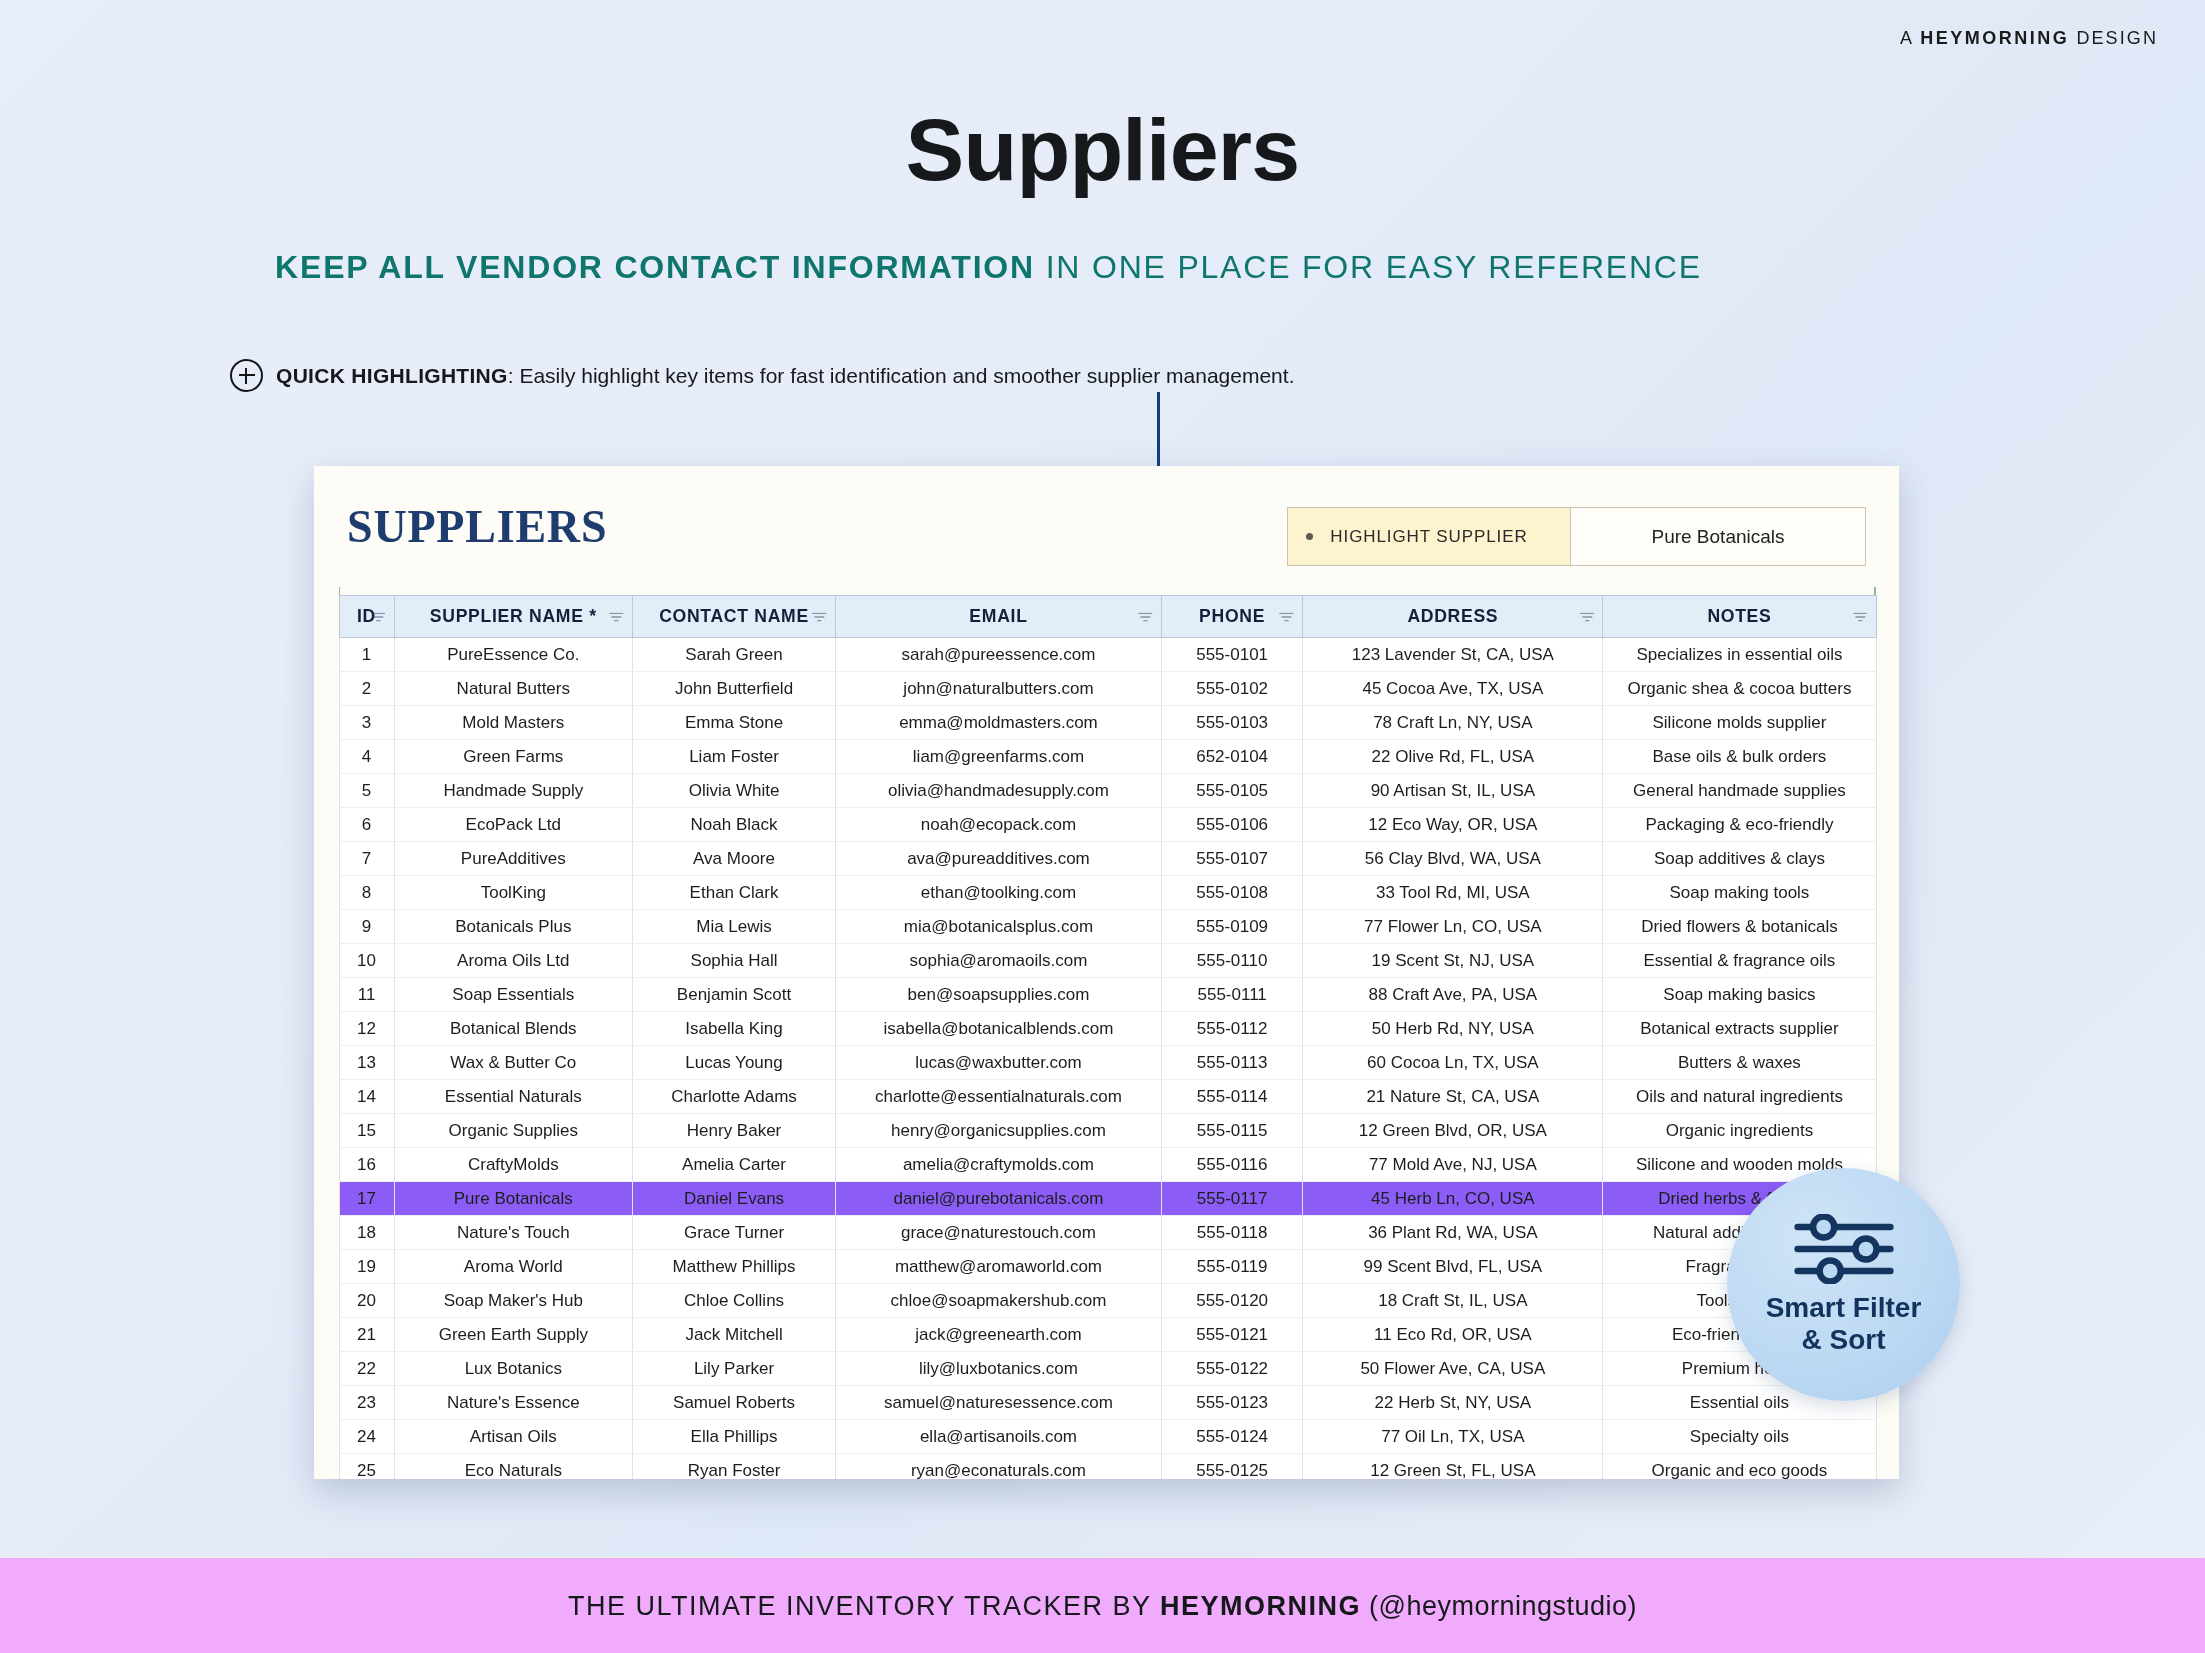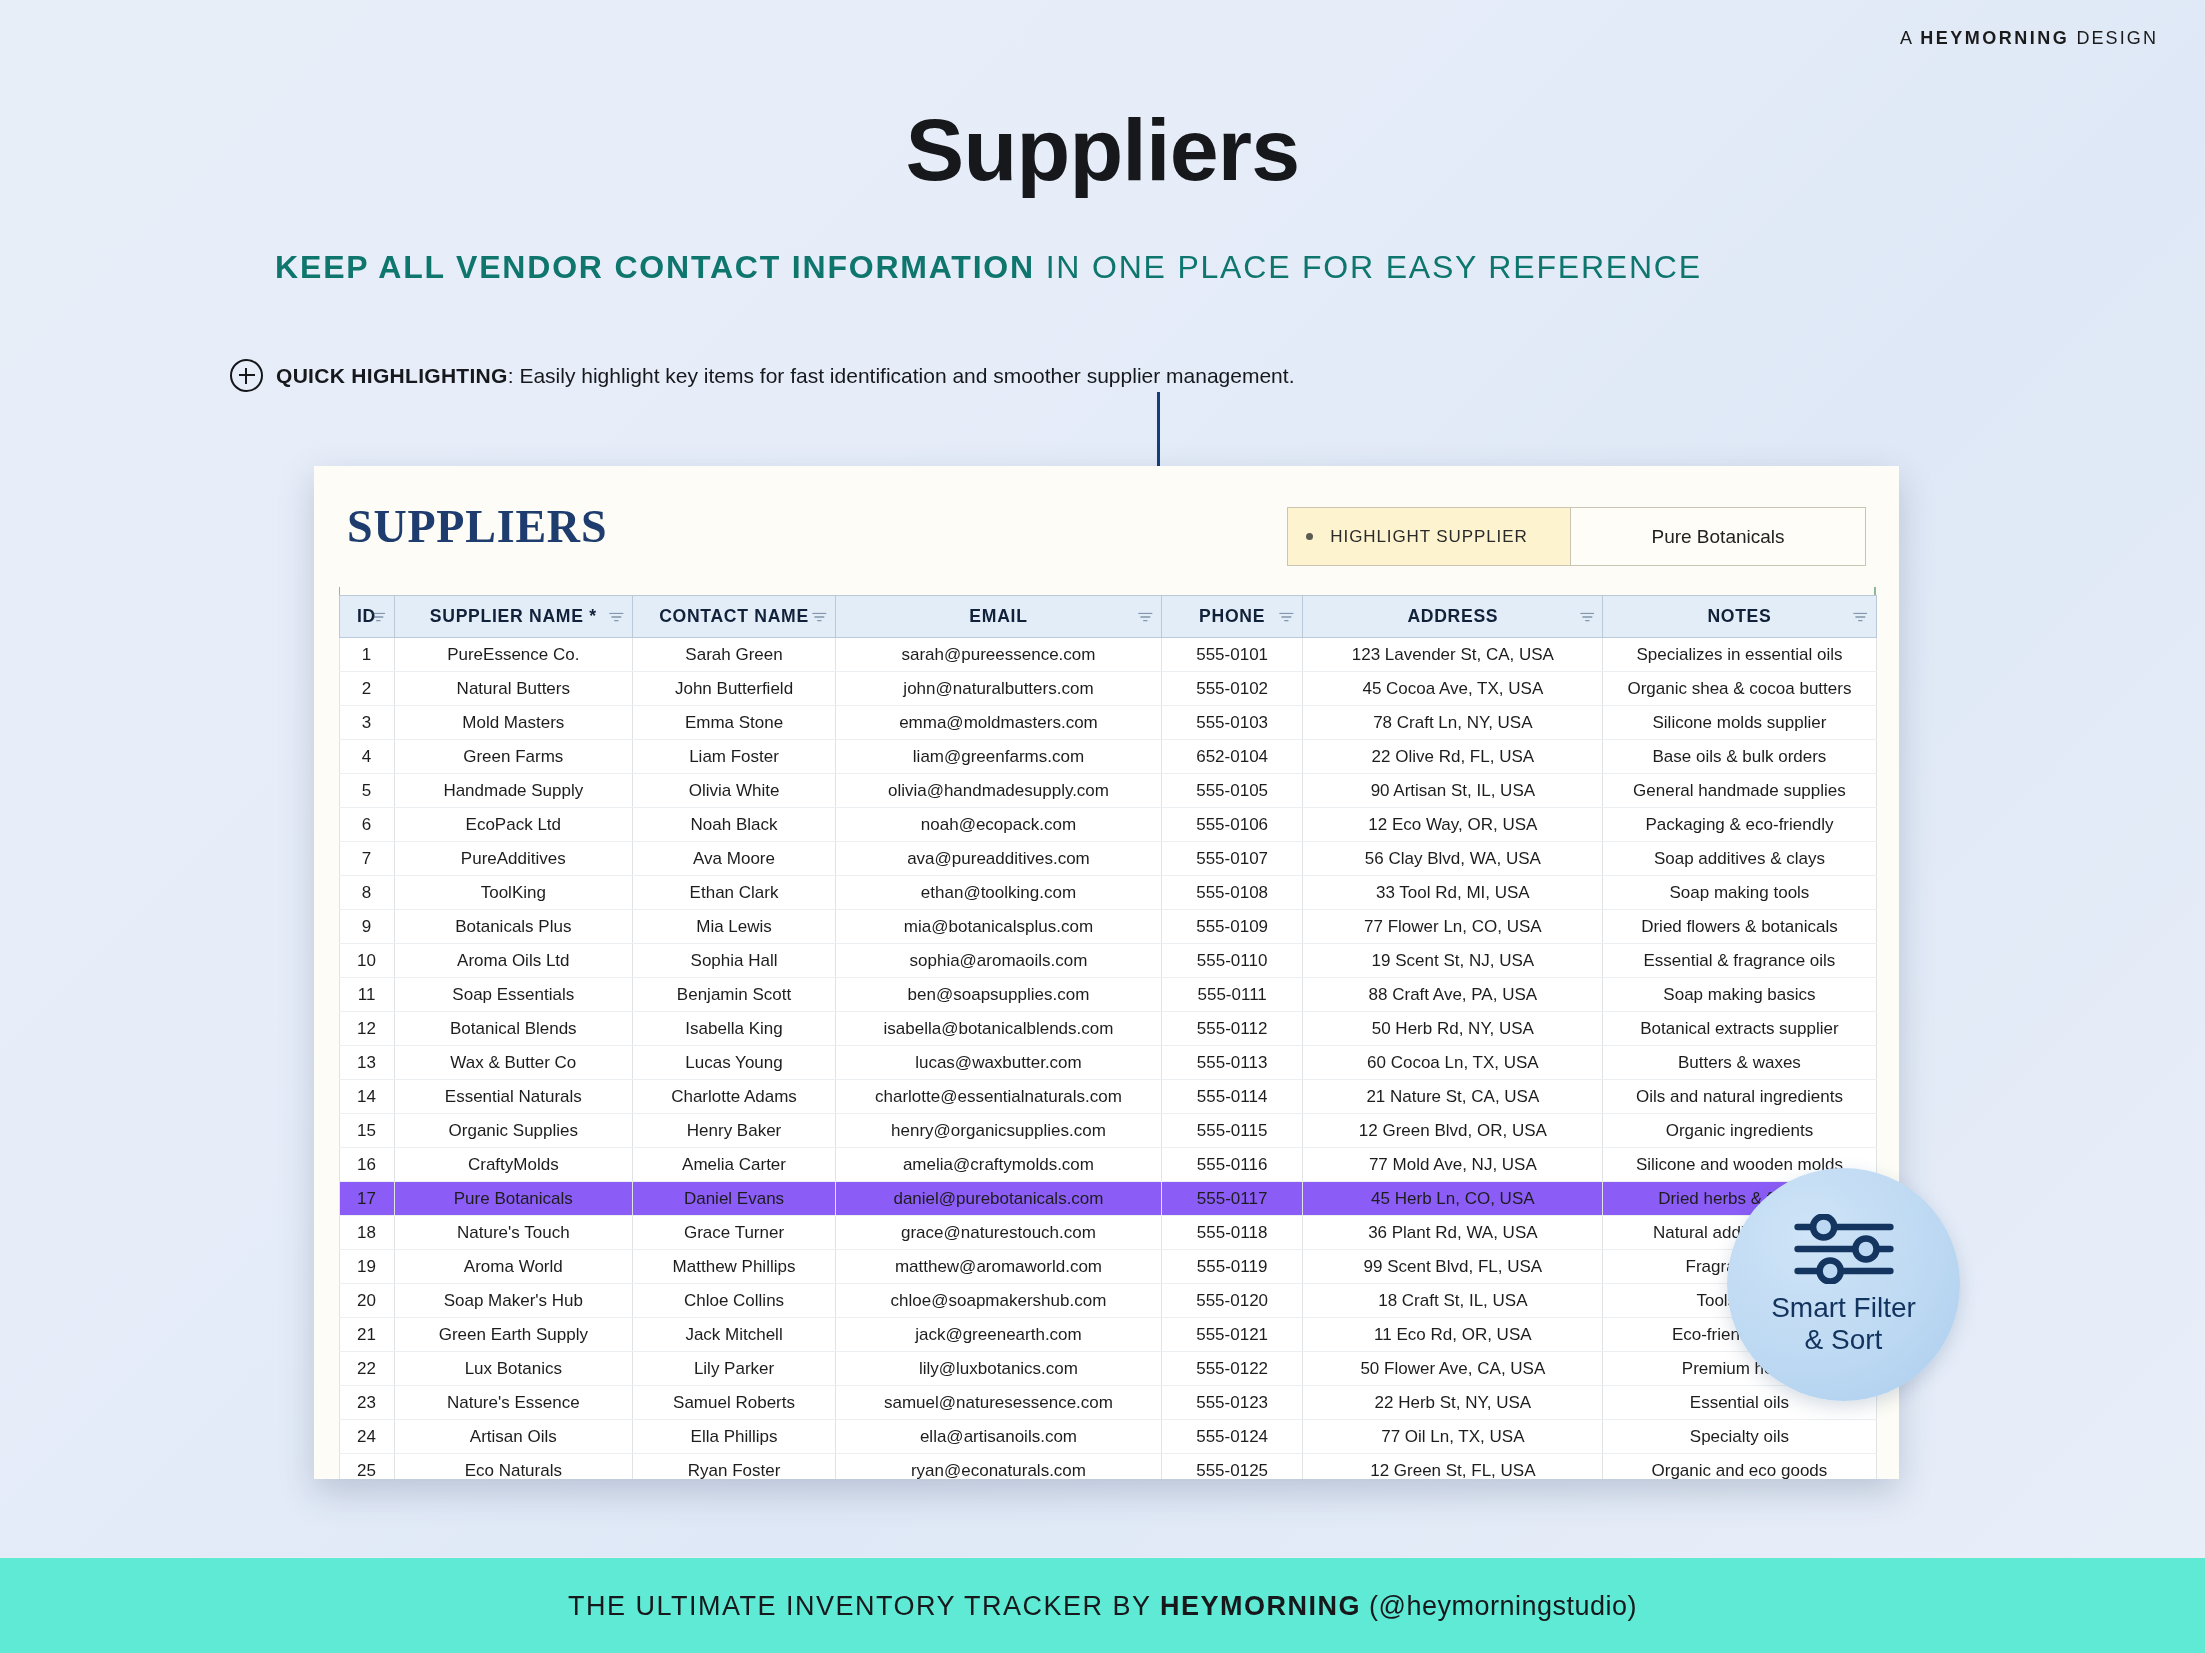--- a/index.html
+++ b/index.html
@@ -242,31 +242,31 @@
     box-shadow: 0 6.5px 18px rgba(40,70,110,.18);
     display: flex;
     flex-direction: column;
     align-items: center;
     justify-content: center;
     color: #12335e;
   }
   .badge svg { margin-bottom: 8.2px; }
   .badge .b1, .badge .b2 {
     font-size: 28px;
-    font-weight: 400;
+    font-weight: 700;
     line-height: 1.12;
   }
 
   
   .footer-bar {
     position: absolute;
     left: 0; bottom: 0;
     width: 2205px;
     height: 96px;
-    background: #5eead4;
+    background: #f0abfc;
     display: flex;
     align-items: center;
     justify-content: center;
     border-top: 0.8px solid #ebedf0;
   }
   .footer-txt {
     font-size: 27px;
     letter-spacing: 1.5px;
     color: #16181c;
   }

